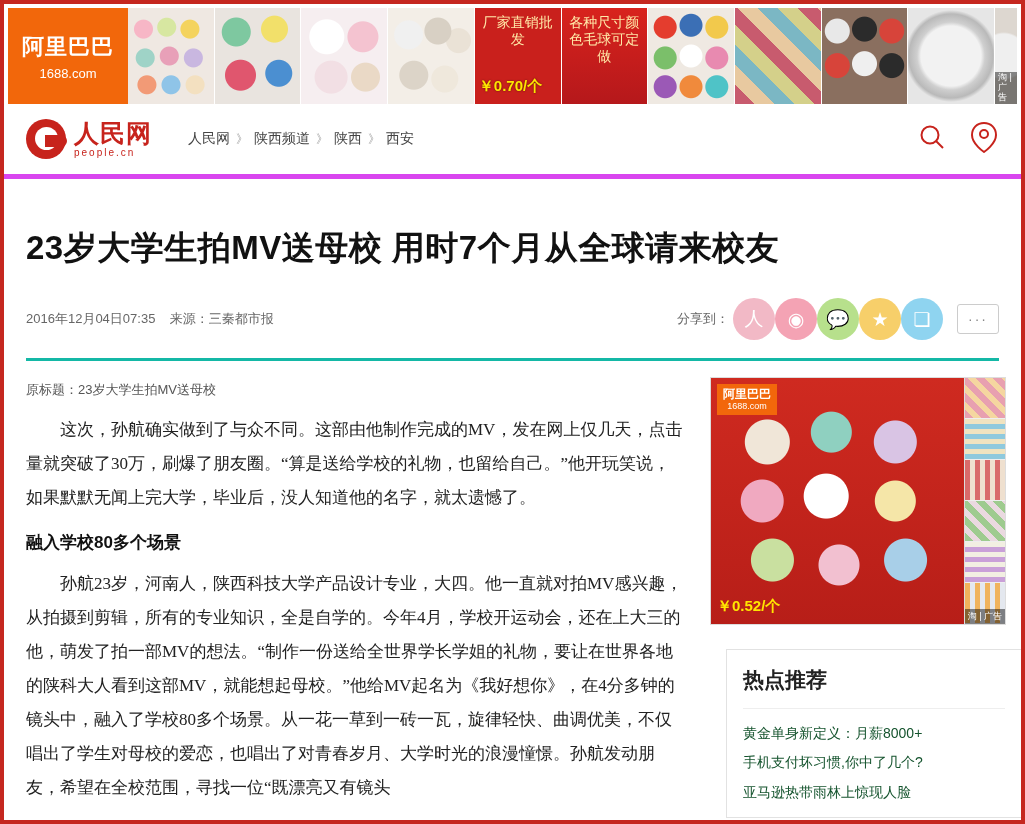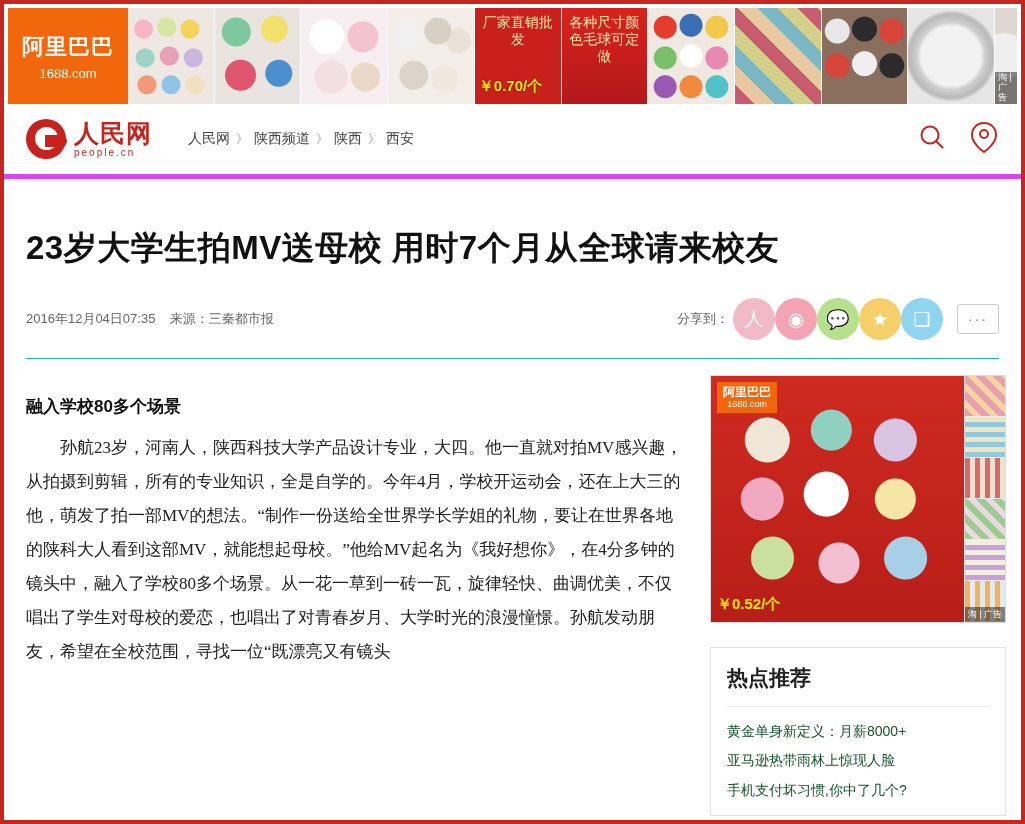--- a/index.html
+++ b/index.html
@@ -256,21 +256,21 @@
     font-weight: bold;
     color: #111;
     line-height: 1.3;
     letter-spacing: .5px;
   }
   .meta-row {
     display: flex;
     align-items: center;
     margin-top: 28px;
     padding-bottom: 18px;
-    border-bottom: 1px solid #14b8a6;
+    border-bottom: 3px solid #14b8a6;
   }
   .meta-left {
     font-size: 13px;
     color: #666;
   }
   .meta-right {
     margin-left: auto;
     display: flex;
     align-items: center;
   }
@@ -403,20 +403,21 @@
     font-size: 9px;
     padding: 1px 3px;
   }
 
   .hot-box {
     margin-top: 24px;
     border: 1px solid #e2e2e2;
     box-sizing: border-box;
     width: 296px;
     padding: 16px 16px 10px 16px;
+    margin-left: 16px;
   }
   .hot-title {
     font-size: 21px;
     font-weight: bold;
     color: #222;
     padding-bottom: 14px;
     border-bottom: 1px solid #eee;
   }
   .hot-list { list-style: none; margin: 0; padding: 10px 0 0 0; }
   .hot-list li {
@@ -531,21 +532,25 @@
         <span class="share-btn sb-star">★</span>
         <span class="share-btn sb-copy">❏</span>
         <span class="comment-btn">···</span>
       </div>
     </div>
   </div>
 
   <div class="content-wrap">
 
     <div class="article-body">
-
+      <div class="orig-title">
+        <span>原标题：</span><span>23岁大学生拍MV送母校</span>
+      </div>
+
+      <p class="para">这次，孙航确实做到了与众不同。这部由他制作完成的MV，发在网上仅几天，点击量就突破了30万，刷爆了朋友圈。“算是送给学校的礼物，也留给自己。”他开玩笑说，如果默默无闻上完大学，毕业后，没人知道他的名字，就太遗憾了。</p>
 
       <div class="subhead">融入学校80多个场景</div>
 
       <p class="para">孙航23岁，河南人，陕西科技大学产品设计专业，大四。他一直就对拍MV感兴趣，从拍摄到剪辑，所有的专业知识，全是自学的。今年4月，学校开运动会，还在上大三的他，萌发了拍一部MV的想法。“制作一份送给全世界学长学姐的礼物，要让在世界各地的陕科大人看到这部MV，就能想起母校。”他给MV起名为《我好想你》，在4分多钟的镜头中，融入了学校80多个场景。从一花一草到一砖一瓦，旋律轻快、曲调优美，不仅唱出了学生对母校的爱恋，也唱出了对青春岁月、大学时光的浪漫憧憬。孙航发动朋友，希望在全校范围，寻找一位“既漂亮又有镜头</p>
     </div>
 
     <div class="sidebar">
 
       <div class="side-ad">
         <div class="side-ad-main"></div>
@@ -562,21 +567,21 @@
           <div class="rail-cell rc5"></div>
           <div class="rail-cell rc6"></div>
         </div>
         <div class="side-ad-tag">淘 | 广告</div>
       </div>
 
       <div class="hot-box">
         <div class="hot-title">热点推荐</div>
         <ul class="hot-list">
           <li>黄金单身新定义：月薪8000+</li>
+          <li>手机支付坏习惯,你中了几个?</li>
           <li>亚马逊热带雨林上惊现人脸</li>
-          <li>手机支付坏习惯,你中了几个?</li>
         </ul>
       </div>
 
     </div>
   </div>
 
 </div>
 
 </body></html>

